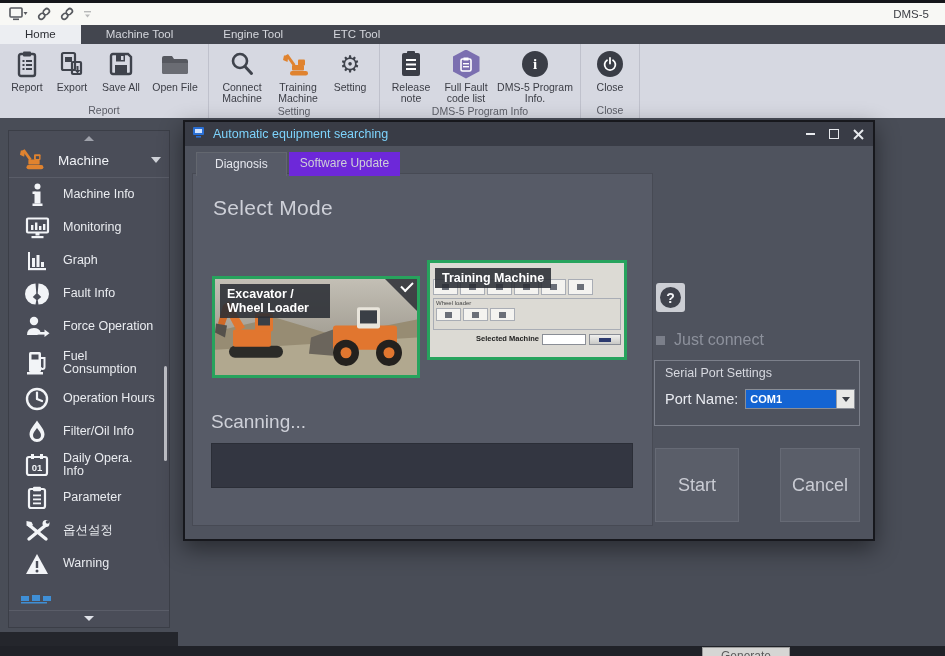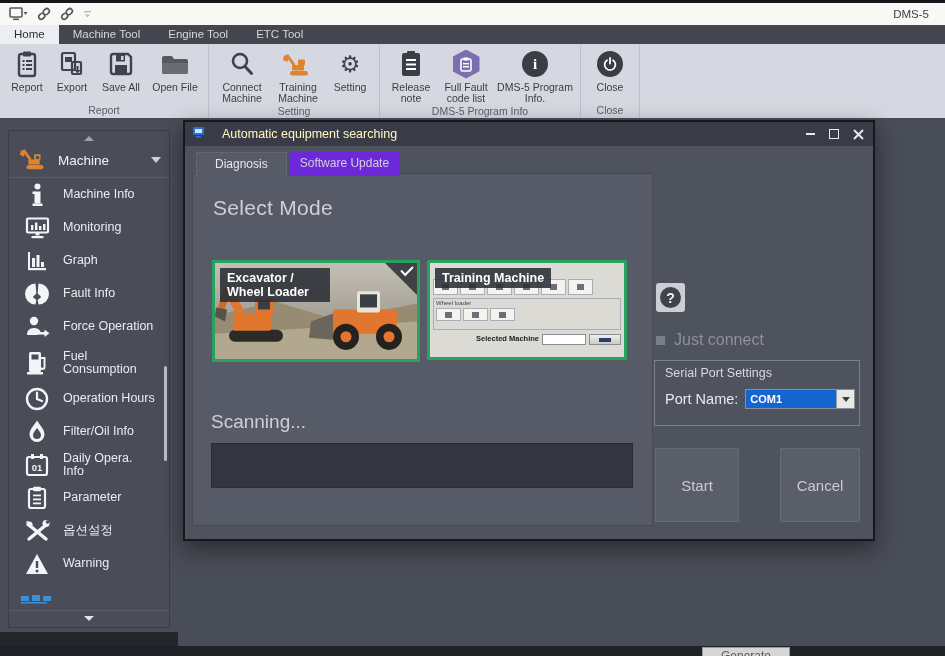--- a/index.html
+++ b/index.html
@@ -8,21 +8,21 @@
        -webkit-font-smoothing:antialiased}
   .abs{position:absolute}
 
   
   #top-strip{left:0;top:0;width:945px;height:3px;background:#15161a}
   #titlebar{left:0;top:3px;width:945px;height:22px;background:#f8f8f5;display:flex;align-items:center}
   #qat{display:flex;align-items:center;gap:9px;padding-left:9px}
   #qat .qi{display:flex;align-items:center;opacity:.85}
   #win-title{position:absolute;left:0;right:16px;text-align:right;font-size:11.5px;color:#3c3e44;pointer-events:none}
   #tabstrip{left:0;top:25px;width:945px;height:19px;background:#43464f;display:flex}
-  .mtab{padding:0 14px;line-height:19px;font-size:11.5px;color:#d5d7dd;cursor:pointer}
+  .mtab{padding:0 25px;line-height:19px;font-size:11.5px;color:#d5d7dd;cursor:pointer}
   .mtab.active{background:#eceef2;color:#2c2e34}
 
   
   #ribbon{left:0;top:44px;width:945px;height:74px;background:#d6d8e1;display:flex}
   .rgroup{display:flex;flex-direction:column;padding:3px 5px 0 5px;border-right:1px solid #bfc1cc}
   .rgroup .btns{display:flex;align-items:flex-start;flex:1}
   .rgroup .glabel{text-align:center;font-size:10.5px;color:#5b5d66;padding:0 0 2px}
   .rbtn{display:flex;flex-direction:column;align-items:center;cursor:pointer;padding:1px 2px}
   .rbtn .ricon{height:32px;display:flex;align-items:center;justify-content:center}
   .rbtn .blabel{font-size:10.5px;line-height:11px;color:#3b3d45;text-align:center;margin-top:2px}
@@ -46,31 +46,31 @@
 
   
   #under-side{left:0;top:632px;width:178px;height:24px;background:#24262c}
   #bottom-strip{left:0;top:646px;width:945px;height:10px;background:#202228}
   #partial-btn{left:702px;top:647px;width:88px;height:9px;background:#d6d6d4;border:1px solid #9b9b9b;border-bottom:none;overflow:hidden;box-sizing:border-box}
   #partial-btn span{display:block;text-align:center;font-size:12px;color:#5a5a5a;margin-top:1px}
 
   
   #dialog{left:183px;top:120px;width:692px;height:421px;background:#4f535e;border:2px solid #17181d;box-sizing:border-box;box-shadow:0 8px 22px rgba(0,0,0,.45)}
   #dlg-title{position:absolute;left:0;top:0;right:0;height:24px;background:#393c46;display:flex;align-items:center;padding:0 8px}
-  #dlg-title .ttext{color:#fef9c3;font-size:12.5px;margin-left:16px;flex:1}
+  #dlg-title .ttext{color:#7dd3fc;font-size:12.5px;margin-left:7px;flex:1}
   .dctl{width:14px;height:14px;margin-left:10px;display:flex;align-items:center;justify-content:center;cursor:pointer}
   .min-glyph{width:9px;height:0;border-bottom:2px solid #e8eaee}
   .max-glyph{width:8px;height:8px;border:1.6px solid #e8eaee}
   .dtabs{position:absolute;left:11px;top:30px;display:flex}
   .dtab{padding:4px 11px;font-size:12px;color:#ced0d8;background:#6d28d9;cursor:pointer;margin-right:2px;position:relative;z-index:2}
   .dtab.active{background:#575b67;color:#e5e7ee;border:1px solid #63676f;border-bottom:none;padding:4px 18px 5px}
   #dlg-panel{position:absolute;left:7px;top:51px;width:461px;height:353px;background:#575b67;border:1px solid #474a54;box-sizing:border-box}
   #select-mode{position:absolute;left:20px;top:22px;font-size:21px;color:#ced0d8;letter-spacing:.3px}
   .mode-card{position:absolute;border:3px solid #27a35d;cursor:pointer;background:#777}
-  #card1{left:19px;top:86px;width:202px;height:96px}
+  #card1{left:19px;top:102px;width:202px;height:96px}
   #card2{left:234px;top:86px;width:194px;height:94px}
   .card-label{position:absolute;left:5px;top:5px;background:rgba(42,45,52,.88);color:#fff;font-weight:bold;font-size:12.5px;line-height:14px;padding:3px 7px;max-width:96px}
   #card1-check{position:absolute;right:0;top:0;width:0;height:0;border-top:32px solid rgba(42,45,52,.85);border-left:32px solid transparent}
   #card1-tick{position:absolute;right:4px;top:3px;width:10px;height:5px;border-left:2.5px solid #fff;border-bottom:2.5px solid #fff;transform:rotate(-45deg)}
   
   #mock{position:absolute;inset:0;background:#dcdad4;padding:3px;box-sizing:border-box;font-family:"Liberation Sans",sans-serif}
   .mrow{display:flex;gap:2px}
   .mbtn{width:25px;height:16px;background:#f4f3f0;border:1px solid #a9adb5;box-sizing:border-box;display:flex;align-items:center;justify-content:center}
   .mbtn .blob{width:7px;height:6px;background:#6b6f78}
   .mgroup{border:1px solid #a9adb5;margin-top:3px;padding:1px 2px 2px;height:32px;box-sizing:border-box}
@@ -89,21 +89,21 @@
   #serial-group{position:absolute;left:469px;top:238px;width:206px;height:66px;border:1px solid #7c808b;box-sizing:border-box}
   #serial-group .gtitle{position:absolute;left:10px;top:5px;font-size:12.5px;color:#d7d9e0}
   #port-row{position:absolute;left:10px;top:28px;display:flex;align-items:center}
   #port-row .plabel{font-size:14.5px;color:#e8eaf0}
   #port-combo{margin-left:7px;width:110px;height:20px;background:#fff;border:1px solid #8a8e96;display:flex;box-sizing:border-box;cursor:pointer}
   #port-combo .pval{flex:1;background:#1464d2;color:#fff;font-size:11px;font-weight:bold;line-height:18px;padding-left:4px}
   #port-combo .parrow{width:17px;background:#e8e8e6;border-left:1px solid #9a9ea6;display:flex;align-items:center;justify-content:center}
   .tri-dn-dark{width:0;height:0;border-left:4px solid transparent;border-right:4px solid transparent;border-top:5px solid #3a3d44}
   #scanning{position:absolute;left:18px;top:237px;font-size:19px;color:#ced0d8}
   #scanbox{position:absolute;left:18px;top:269px;width:420px;height:43px;background:#333641;border:1px solid #2b2e37}
-  .dlg-btn{position:absolute;width:84px;height:74px;background:#5a5e69;border:1px solid #666a75;color:#c9cbd3;font-size:15px;display:flex;align-items:center;justify-content:center;cursor:pointer;box-sizing:border-box}
+  .dlg-btn{position:absolute;width:84px;height:74px;background:#5a5e69;border:1px solid #666a75;color:#c9cbd3;font-size:18px;display:flex;align-items:center;justify-content:center;cursor:pointer;box-sizing:border-box}
   #btn-start{left:470px;top:326px}
   #btn-cancel{left:595px;top:326px;width:80px}
 </style>
 </head>
 <body>
 
 <div class="abs" id="top-strip"></div>
 <div class="abs" id="titlebar">
   <div id="qat">
     <span class="qi">

